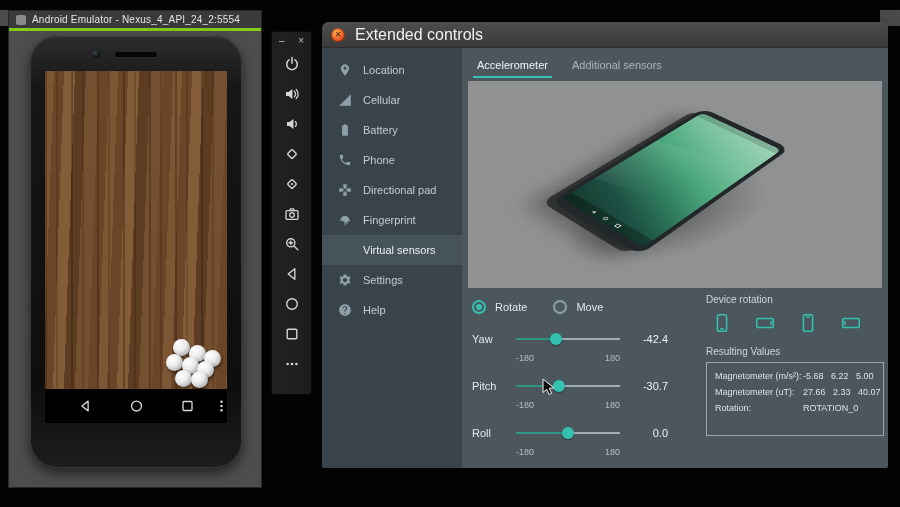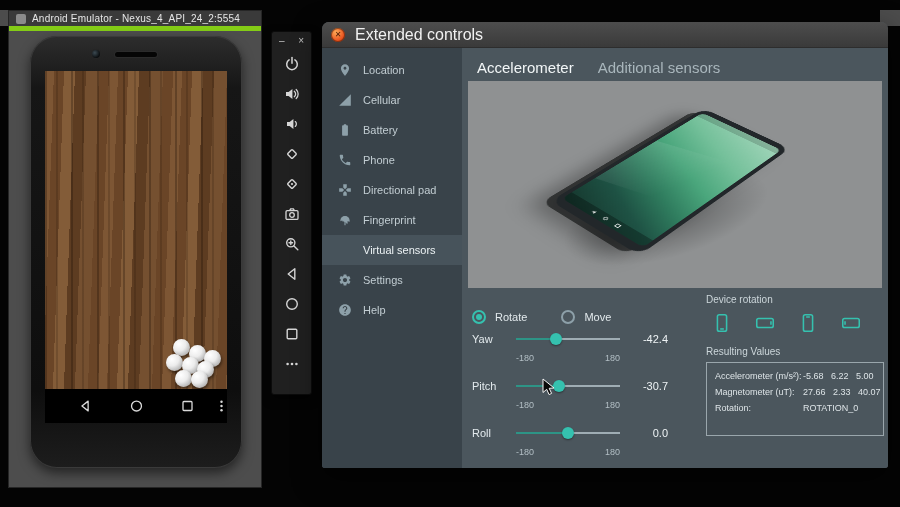--- a/index.html
+++ b/index.html
@@ -6,21 +6,21 @@
   html,body { width:900px; height:507px; background:#000; overflow:hidden;
               font-family:"Liberation Sans", sans-serif; }
   #screen { position:relative; width:900px; height:507px; background:#040404; }
 
   .artifact { position:absolute; top:10px; width:20px; height:16px; background:#4c4c4c; }
   .artifact.left { left:0; } .artifact.right { right:0; }
 
   
   .emu { position:absolute; left:8px; top:10px; width:254px; height:478px;
          background:#4d4d4d; border:1px solid #262626; }
-  .emu-title { height:20px; background:#3a3a3a; border-bottom:5px solid #84cc16;
+  .emu-title { height:20px; background:#3a3a3a; border-bottom:3px solid #84cc16;
                display:flex; align-items:center; gap:6px; padding:0 7px; }
   .emu-ico { width:10px; height:10px; border-radius:2px; background:#8b8b8b; flex-shrink:0; }
   .emu-title-text { font-size:10px; color:#e6e6e6; white-space:nowrap; letter-spacing:.2px; }
   .emu-body { position:relative; height:456px; }
   .phone { position:absolute; left:21px; top:5px; width:212px; height:432px; border-radius:27px;
            background:linear-gradient(180deg,#2d2d2d 0%,#161616 12%,#0e0e0e 82%,#1d1d1d 100%);
            box-shadow: inset 0 0 0 1px #3a3a3a, 0 5px 12px rgba(0,0,0,.55); }
   .speaker { position:absolute; top:16px; left:50%; transform:translateX(-50%);
              width:42px; height:5px; border-radius:3px; background:#050505;
              box-shadow:0 0 0 1px #2b2b2b; }
@@ -70,21 +70,21 @@
 
   .ec-side { width:140px; flex-shrink:0; background:#39434a; padding-top:7px; }
   .side-item { height:30px; display:flex; align-items:center; gap:11px; padding-left:16px;
                color:#c2cdd2; font-size:11px; cursor:pointer; }
   .side-item .si { width:14px; height:14px; flex-shrink:0; }
   .side-item .si svg { display:block; fill:#8da0a9; }
   .side-item.sel { background:#47535b; color:#ecf2f4; }
 
   .ec-main { position:relative; flex:1; background:#4b565d; }
   .tabs { display:flex; gap:6px; padding:7px 6px 0; }
-  .tab { position:relative; padding:4px 9px 8px; font-size:15px; color:#a9b6bc; cursor:pointer; }
+  .tab { position:relative; padding:4px 9px 8px; font-size:11px; color:#a9b6bc; cursor:pointer; }
   .tab.active { color:#f2f6f7; }
   .tab.active::after { content:""; position:absolute; left:5px; right:5px; bottom:1px;
                        height:2px; background:#35c1af; }
 
   .view3d { position:absolute; left:6px; right:6px; top:33px; height:207px;
             background:#8f9192; overflow:hidden; }
   .shadow3d { position:absolute; left:50%; top:56%; width:230px; height:90px;
               transform:translate(-54%,-28%) rotate(-16deg);
               background:radial-gradient(ellipse at center, rgba(0,0,0,.34), rgba(0,0,0,0) 65%); }
   .phone3d { position:absolute; left:50%; top:50%; width:118px; height:226px;
@@ -99,21 +99,21 @@
              transform:rotate(-14deg); }
   .p3status { position:absolute; top:0; left:0; right:0; height:9px; background:rgba(0,0,0,.16); }
   .p3nav { position:absolute; bottom:0; left:0; right:0; height:13px; background:rgba(0,0,0,.28);
            display:flex; align-items:center; justify-content:center; gap:11px; }
   .p3nav i { display:block; }
   .p3nav .tri { width:0; height:0; border-top:2.5px solid transparent; border-bottom:2.5px solid transparent;
                 border-right:4.5px solid rgba(255,255,255,.85); }
   .p3nav .cir { width:5px; height:5px; border:1.2px solid rgba(255,255,255,.85); border-radius:50%; }
   .p3nav .sqr { width:4.5px; height:4.5px; border:1.2px solid rgba(255,255,255,.85); }
 
-  .mode-row { position:absolute; left:10px; top:262px; display:flex; gap:34px; align-items:center; }
+  .mode-row { position:absolute; left:10px; top:252px; display:flex; gap:26px; align-items:center; }
   .radio { display:flex; align-items:center; gap:9px; font-size:11px; color:#e2e9ec; cursor:pointer; }
   .rb { width:14px; height:14px; border-radius:50%; border:2px solid #8da0a9; position:relative; }
   .rb.on { border-color:#35c1af; }
   .rb.on::after { content:""; position:absolute; inset:2px; border-radius:50%; background:#35c1af; }
 
   .sliders { position:absolute; left:10px; top:284px; }
   .srow { display:grid; grid-template-columns:34px 104px 38px; column-gap:10px; margin-bottom:16px; }
   .slabel { font-size:11px; color:#e2e9ec; padding-top:1px; }
   .track { position:relative; height:14px; cursor:pointer; }
   .rail { position:absolute; left:0; right:0; top:6px; height:2px; background:#9fadb4; }
@@ -456,21 +456,21 @@
                   <line x1="5.5" y1="10" x2="5.5" y2="14"></line>
                 </svg>
             </span>
           </div>
         </div>
 
         <div class="resvals">
           <div class="rv-title">Resulting Values</div>
           <div class="rv-box">
             <div class="rv-row">
-              <span class="rv-label">Accelerometer (m/s²):</span>
+              <span class="rv-label">Magnetometer (m/s²):</span>
               <span class="rv-vals">-5.68   6.22   5.00</span>
             </div>
             <div class="rv-row">
               <span class="rv-label">Magnetometer (uT):</span>
               <span class="rv-vals">27.66   2.33   40.07</span>
             </div>
             <div class="rv-row">
               <span class="rv-label">Rotation:</span>
               <span class="rv-vals">ROTATION_0</span>
             </div>

